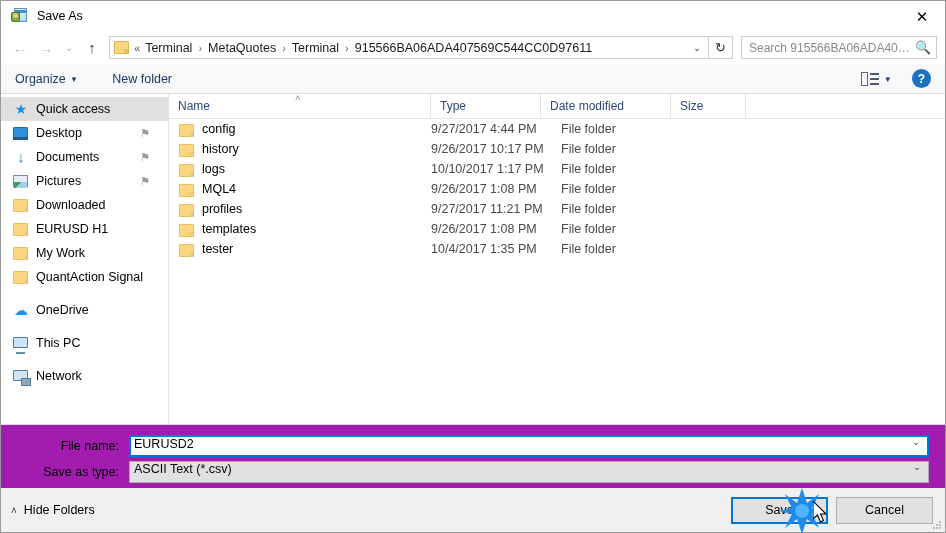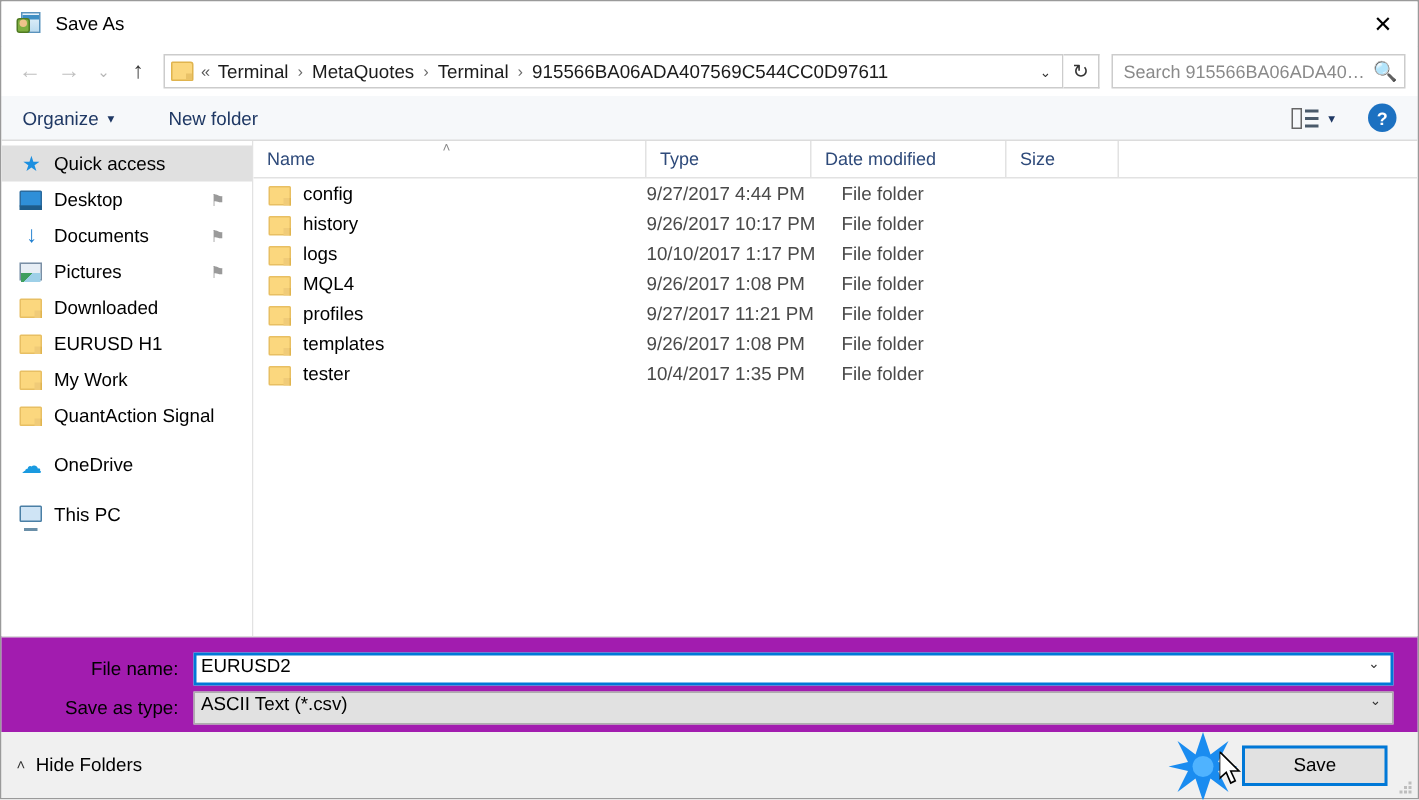--- a/index.html
+++ b/index.html
@@ -391,20 +391,26 @@
         <span class="label">OneDrive</span>
       </div>
       <div class="nav-gap"></div>
       <div class="nav-item">
         <div class="ic">
             <div class="ic-pc"></div>
           </div>
         <span class="label">This PC</span>
       </div>
       <div class="nav-gap"></div>
+      <div class="nav-item">
+        <div class="ic">
+            <div class="ic-net"></div>
+          </div>
+        <span class="label">Network</span>
+      </div>
     </div>
 
     <div class="filepane">
       <div class="headerrow">
         <div class="hcell name">
           <span>Name</span>
           <span class="sortcaret">˄</span>
         </div>
         <div class="hcell type">Type</div>
         <div class="hcell date">Date modified</div>
@@ -496,20 +502,21 @@
     </div>
   </div>
 
   <div class="footer">
     <div class="hidefolders">
       <span class="car">˄</span>
       <span>Hide Folders</span>
     </div>
     <div class="footer-spacer"></div>
     <div class="btn primary">Save</div>
+    <div class="btn">Cancel</div>
     <div class="grip">
       <i style="left:7px;top:1px"></i>
         <i style="left:4px;top:4px"></i>
         <i style="left:7px;top:4px"></i>
       <i style="left:1px;top:7px"></i>
         <i style="left:4px;top:7px"></i>
         <i style="left:7px;top:7px"></i>
     </div>
   </div>
 

